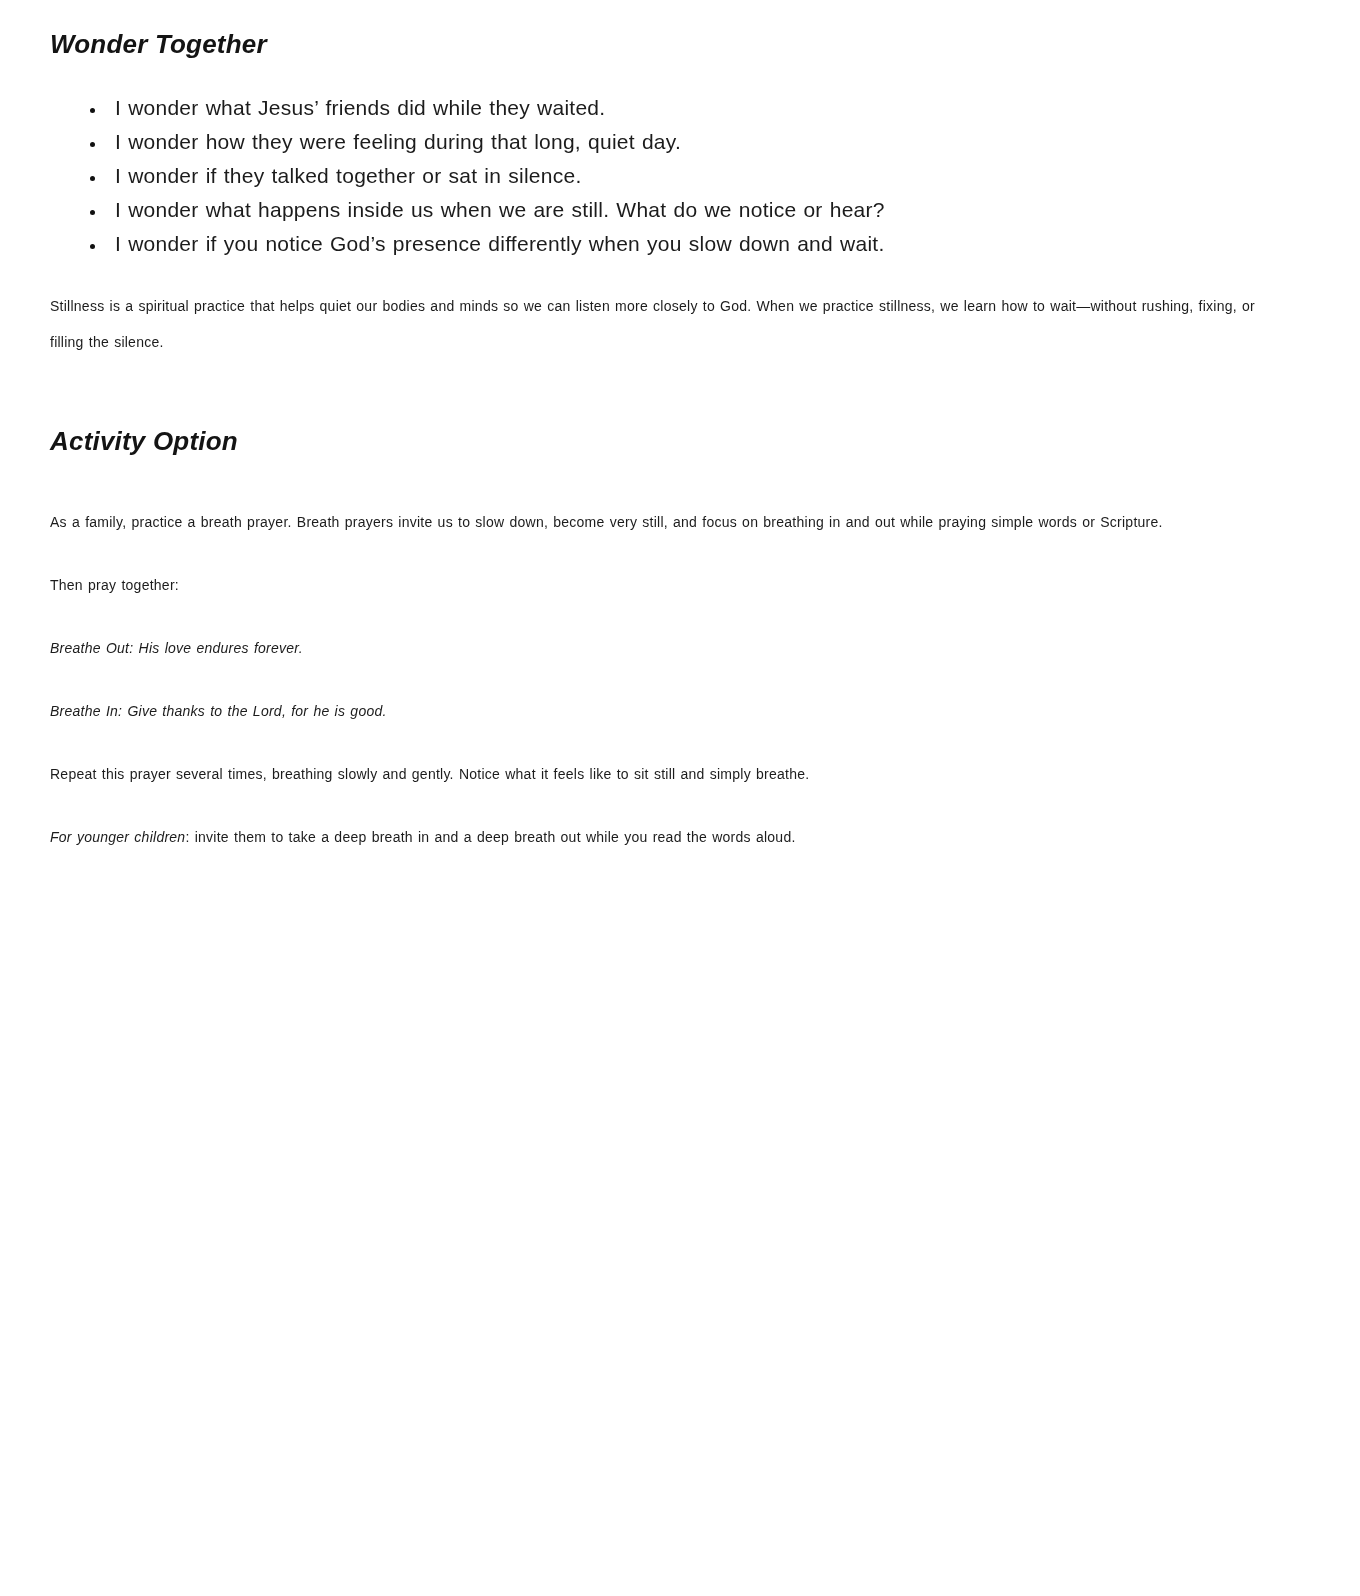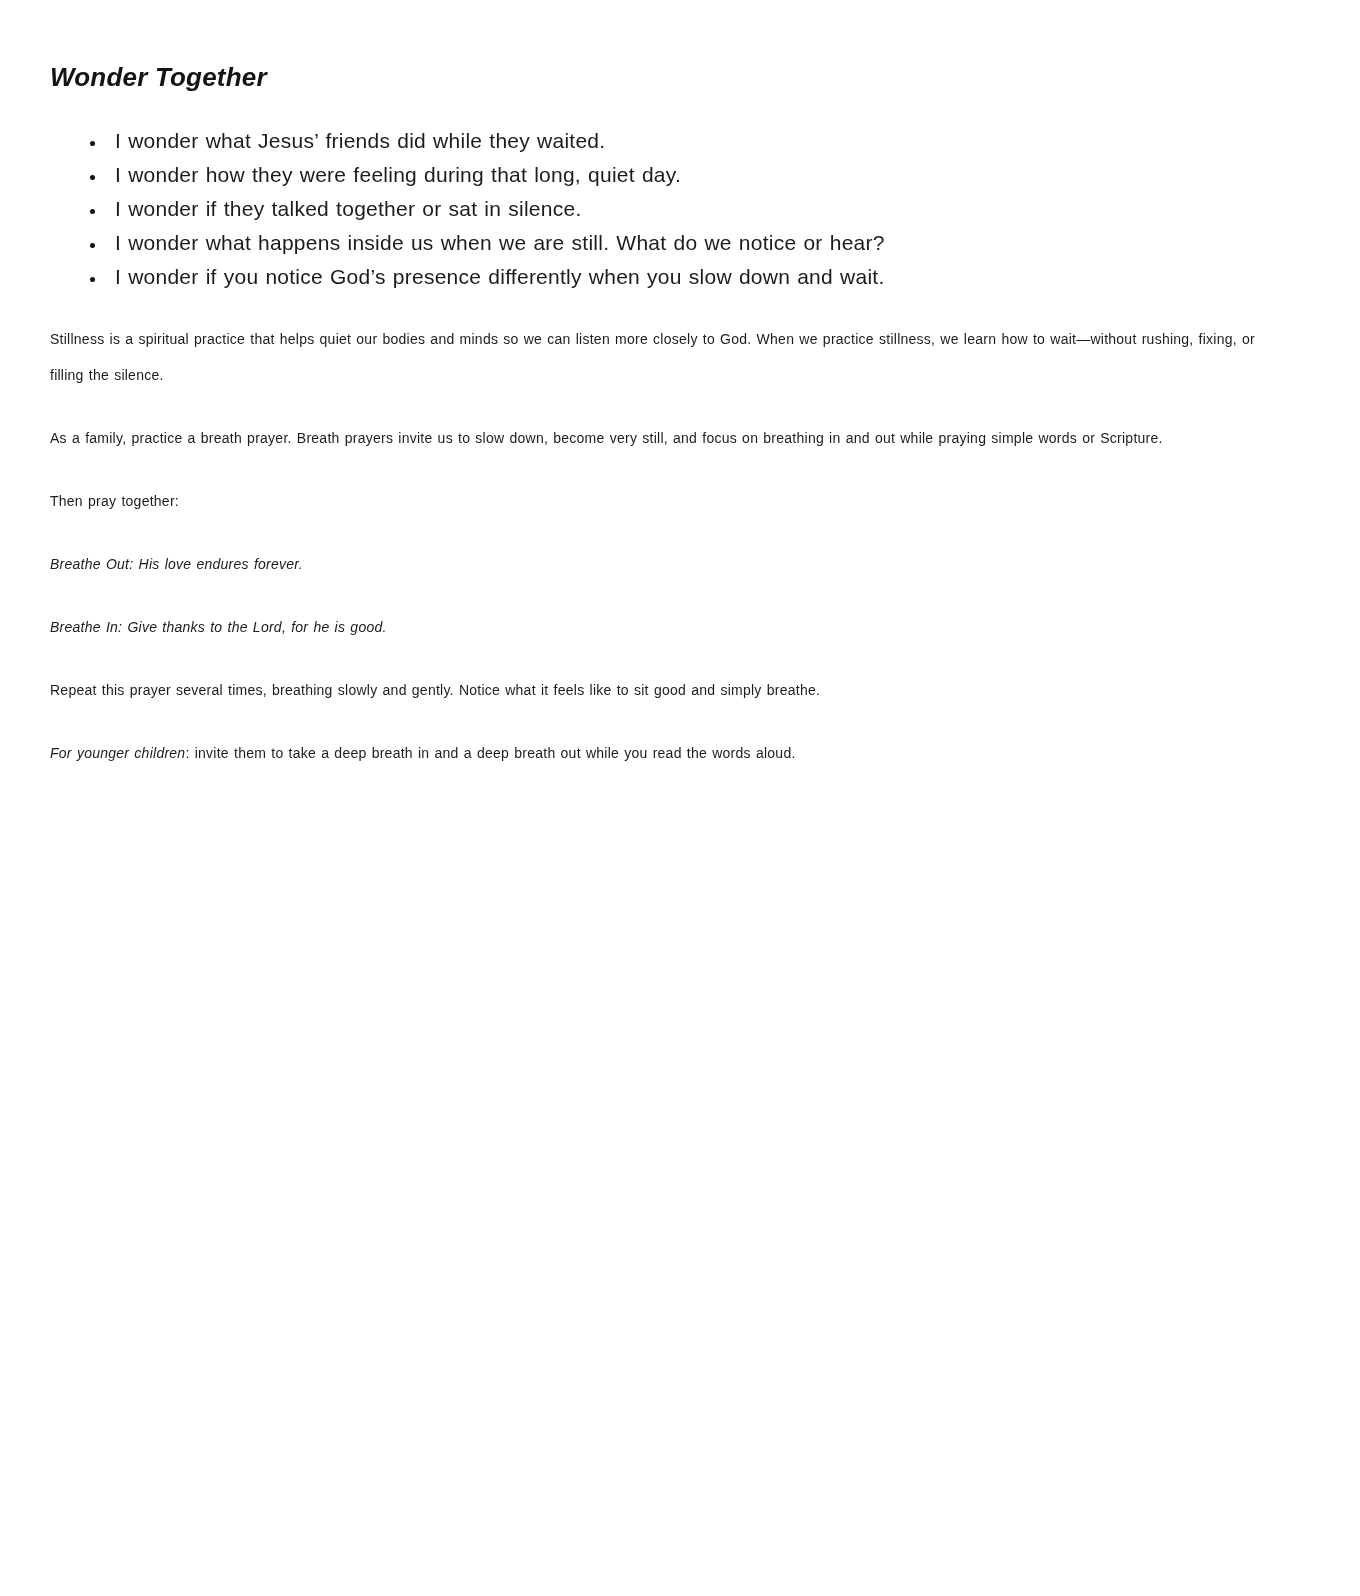--- a/index.html
+++ b/index.html
@@ -6,21 +6,21 @@
     margin: 0;
     padding: 0;
     background: #ffffff;
   }
   .page {
     position: relative;
     width: 1360px;
     min-height: 1596px;
     box-sizing: border-box;
     background: #ffffff;
-    padding: 60px 70px 60px 50px;
+    padding: 27px 70px 60px 50px;
     font-family: "Liberation Sans", sans-serif;
     color: #1c1c1c;
   }
   .section-heading {
     font-size: 26px;
     line-height: 34px;
     font-weight: 700;
     font-style: italic;
     color: #141414;
     margin: 64px 0 0 0;
@@ -73,21 +73,22 @@
       <li>I wonder what happens inside us when we are still. What do we notice or hear?</li>
       <li>I wonder if you notice God’s presence differently when you slow down and wait.</li>
     </ul>
   </div>
 
   <div class="section">
     <p class="para">Stillness is a spiritual practice that helps quiet our bodies and minds so we can listen more closely to God. When we practice stillness, we learn how to wait—without rushing, fixing, or filling the silence.</p>
   </div>
 
   <div class="section">
+    <h2 class="section-heading">Activity Option</h2>
     <p class="para">As a family, practice a breath prayer. Breath prayers invite us to slow down, become very still, and focus on breathing in and out while praying simple words or Scripture.</p>
     <p class="para">Then pray together:</p>
     <p class="para italic">Breathe Out: His love endures forever.</p>
     <p class="para italic">Breathe In: Give thanks to the Lord, for he is good.</p>
-    <p class="para">Repeat this prayer several times, breathing slowly and gently. Notice what it feels like to sit good and simply breathe.</p>
+    <p class="para">Repeat this prayer several times, breathing slowly and gently. Notice what it feels like to sit still and simply breathe.</p>
     <p class="para"><span class="italic">For younger children</span><span>: invite them to take a deep breath in and a deep breath out while you read the words aloud.</span></p>
   </div>
 
 </div>
 
 </body></html>

